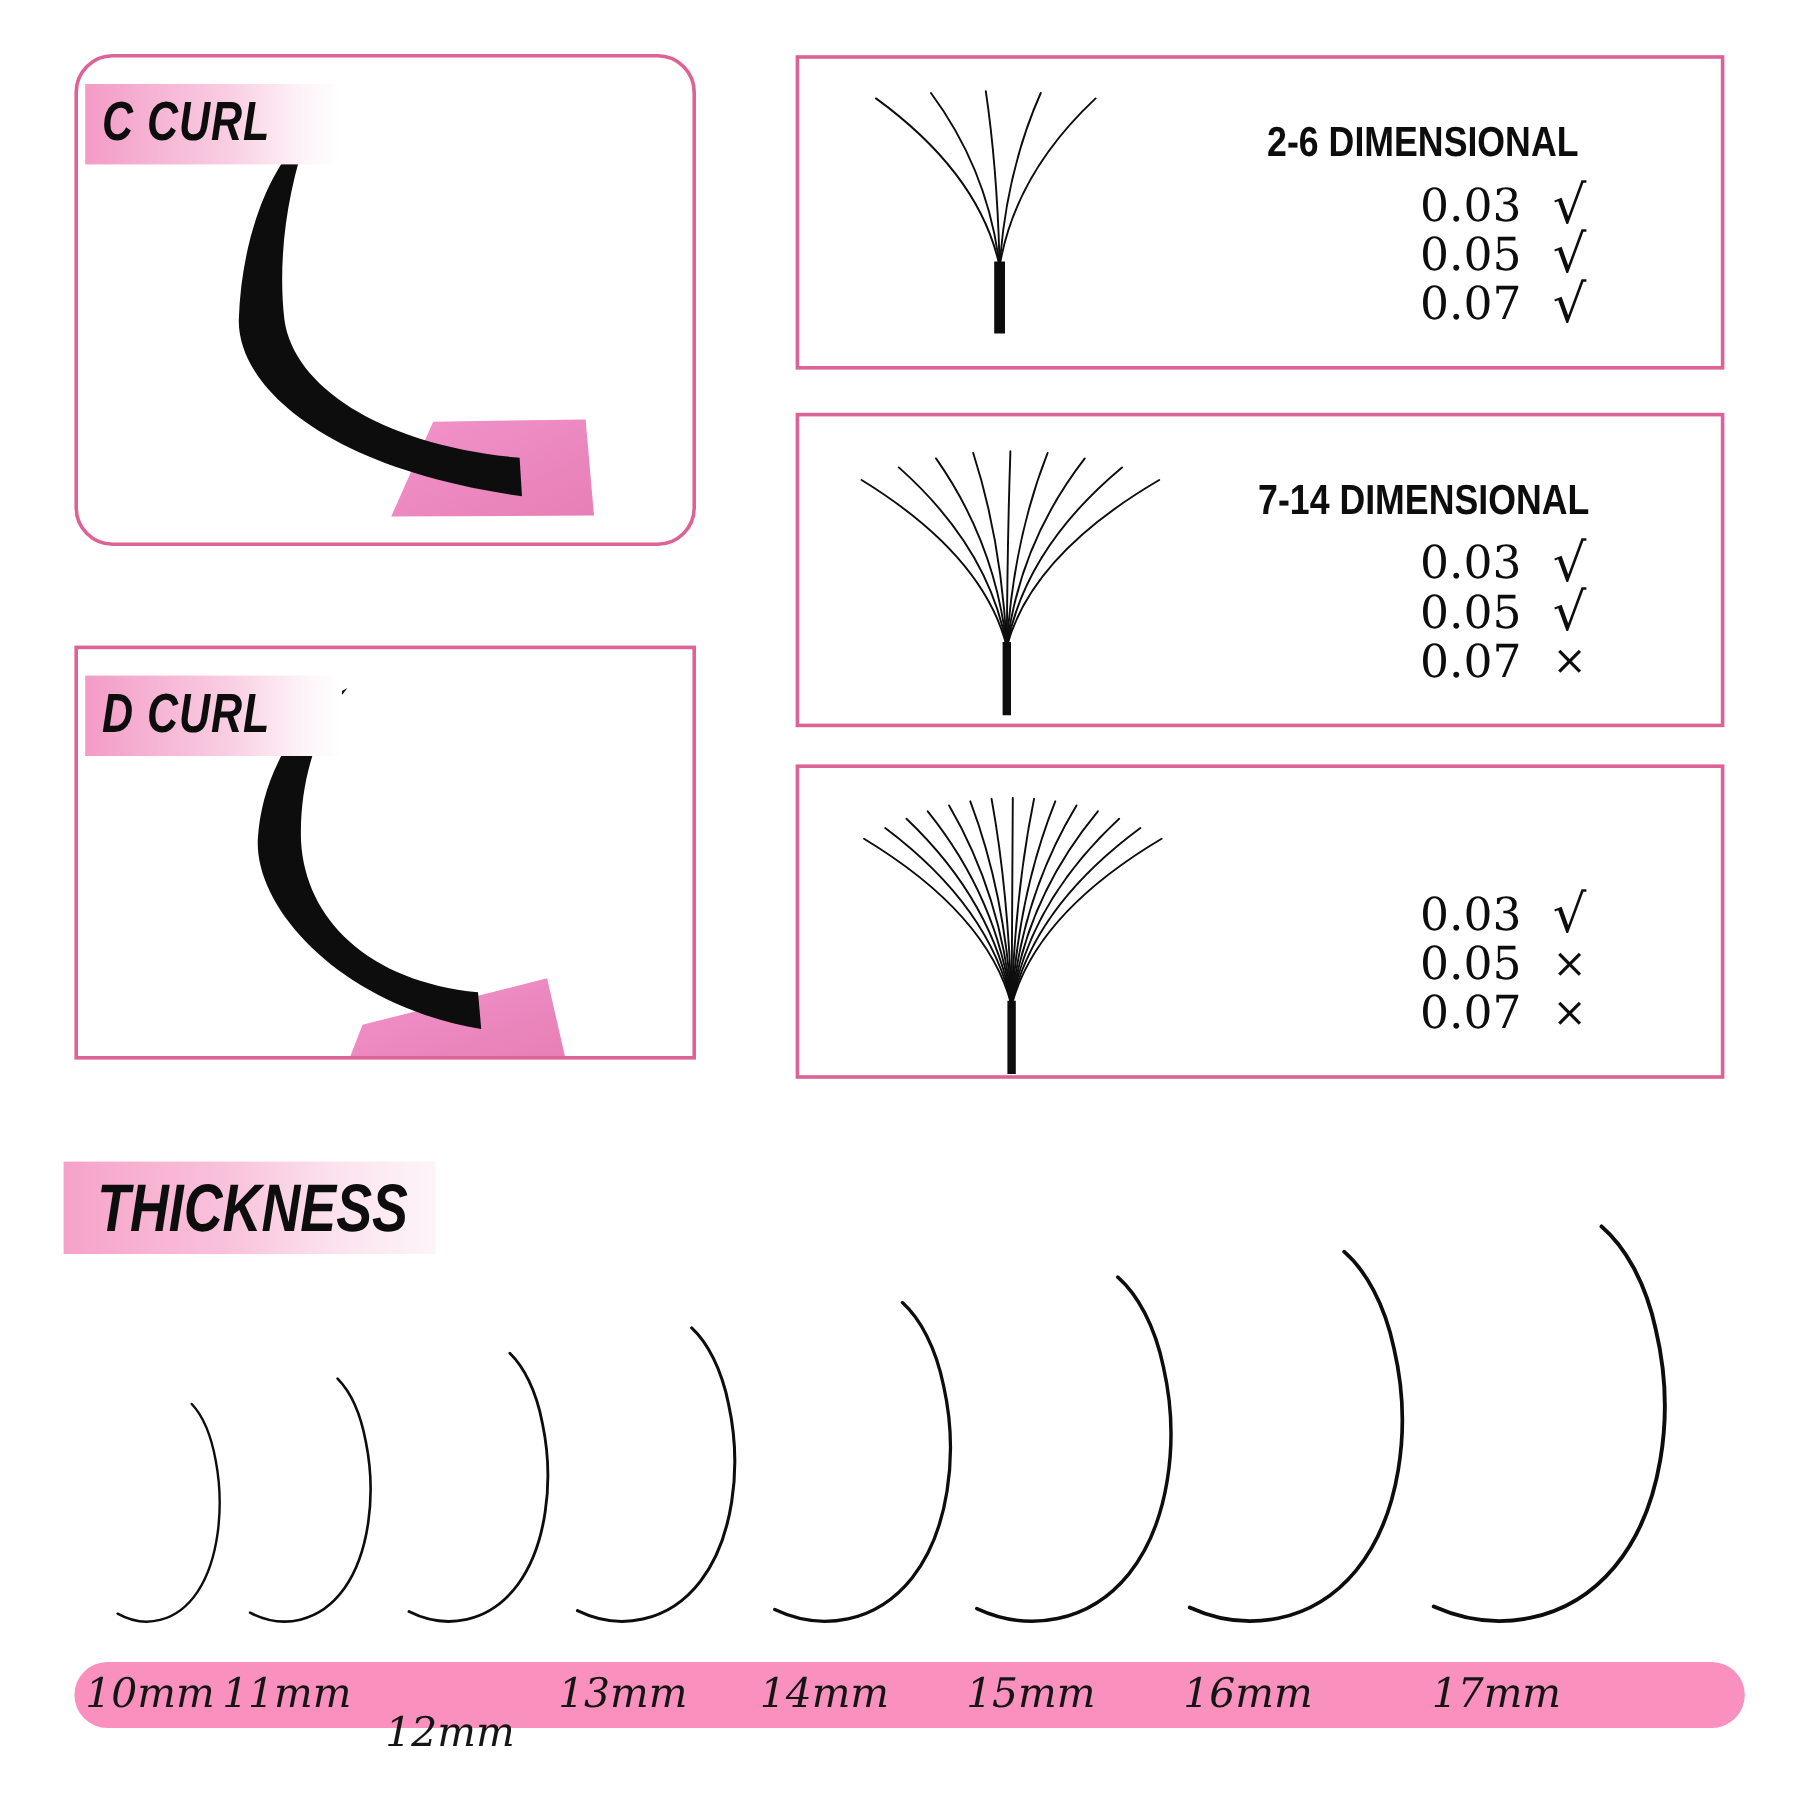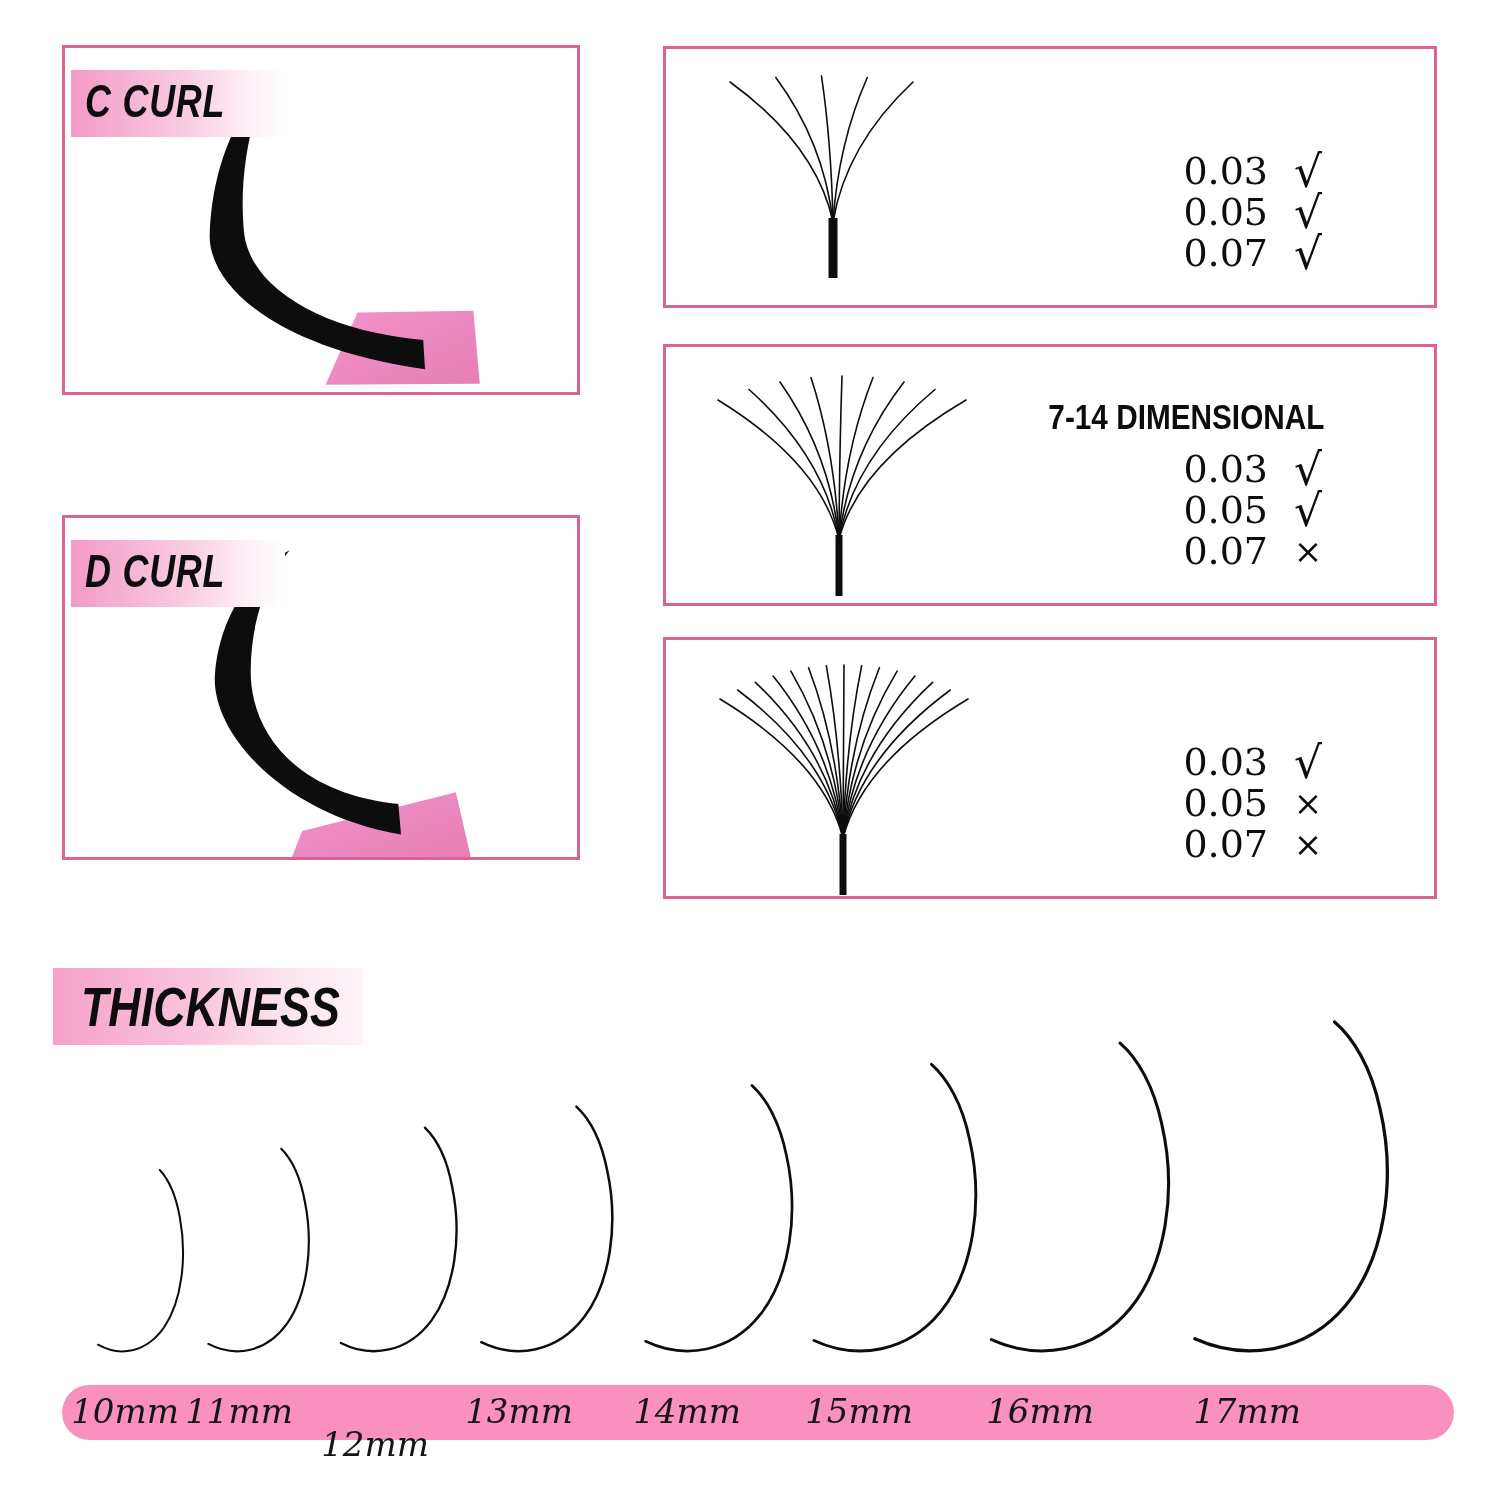--- a/index.html
+++ b/index.html
@@ -4,22 +4,22 @@
 <style>
   html,body{margin:0;padding:0;background:#fff;}
   #canvas{
     position:relative;width:1500px;height:1500px;background:#ffffff;overflow:hidden;
     font-family:"Liberation Sans",sans-serif;color:#0d0d0d;
   }
   .card{
     position:absolute;background:#fff;box-sizing:border-box;
     border:3px solid var(--border_pink,#dd6296);
   }
-  #c-curl-card{left:62px;top:45px;width:518px;height:350px;}
-  #d-curl-card{left:62px;top:515px;width:518px;height:345px;}
+  #c-curl-card{left:62px;top:45px;width:518px;height:410px;border-radius:32px;}
+  #d-curl-card{left:62px;top:538px;width:518px;height:345px;}
   .dim-card{left:663px;width:774px;height:262px;}
   #dim-card-1{top:46px;}
   #dim-card-2{top:344px;padding-left:24px;}
   #dim-card-3{top:637px;}
   .photo-svg,.fan-svg{position:absolute;left:0;top:0;width:100%;height:100%;}
   .curl-label{
     position:absolute;left:6px;top:22px;padding:4px 20px 9px 14px;z-index:2;
     background:linear-gradient(90deg,#f39bc6 0%,#f9cde2 55%,#fdf3f8 85%,#ffffff 100%);
   }
   .curl-label span{
@@ -103,20 +103,23 @@
 
   <section class="card dim-card" id="dim-card-1">
     <svg class="fan-svg" id="fan-1" viewBox="0 0 768 256">
         <line x1="167" y1="169" x2="167" y2="229" stroke="#0d0d0d" stroke-width="9"></line>
         <path d="M 167 173 Q 150.5 96.0 64.0 33.0" fill="none" stroke="#0d0d0d" stroke-width="1.6" stroke-linecap="round"></path>
         <path d="M 167 173 Q 157.8 93.5 109.8 28.5" fill="none" stroke="#0d0d0d" stroke-width="1.6" stroke-linecap="round"></path>
         <path d="M 167 173 Q 165.2 92.7 155.5 27.0" fill="none" stroke="#0d0d0d" stroke-width="1.6" stroke-linecap="round"></path>
         <path d="M 167 173 Q 172.5 93.5 201.3 28.5" fill="none" stroke="#0d0d0d" stroke-width="1.6" stroke-linecap="round"></path>
         <path d="M 167 173 Q 179.8 96.0 247.0 33.0" fill="none" stroke="#0d0d0d" stroke-width="1.6" stroke-linecap="round"></path>
       </svg>
+    <div class="dim-title">
+      <span>2-6 DIMENSIONAL</span>
+    </div>
     <div class="dim-rows">
       <div class="dim-row">
         <span class="thick-num">0.03</span>
         <span class="mark">√</span>
       </div>
       <div class="dim-row">
         <span class="thick-num">0.05</span>
         <span class="mark">√</span>
       </div>
       <div class="dim-row">

